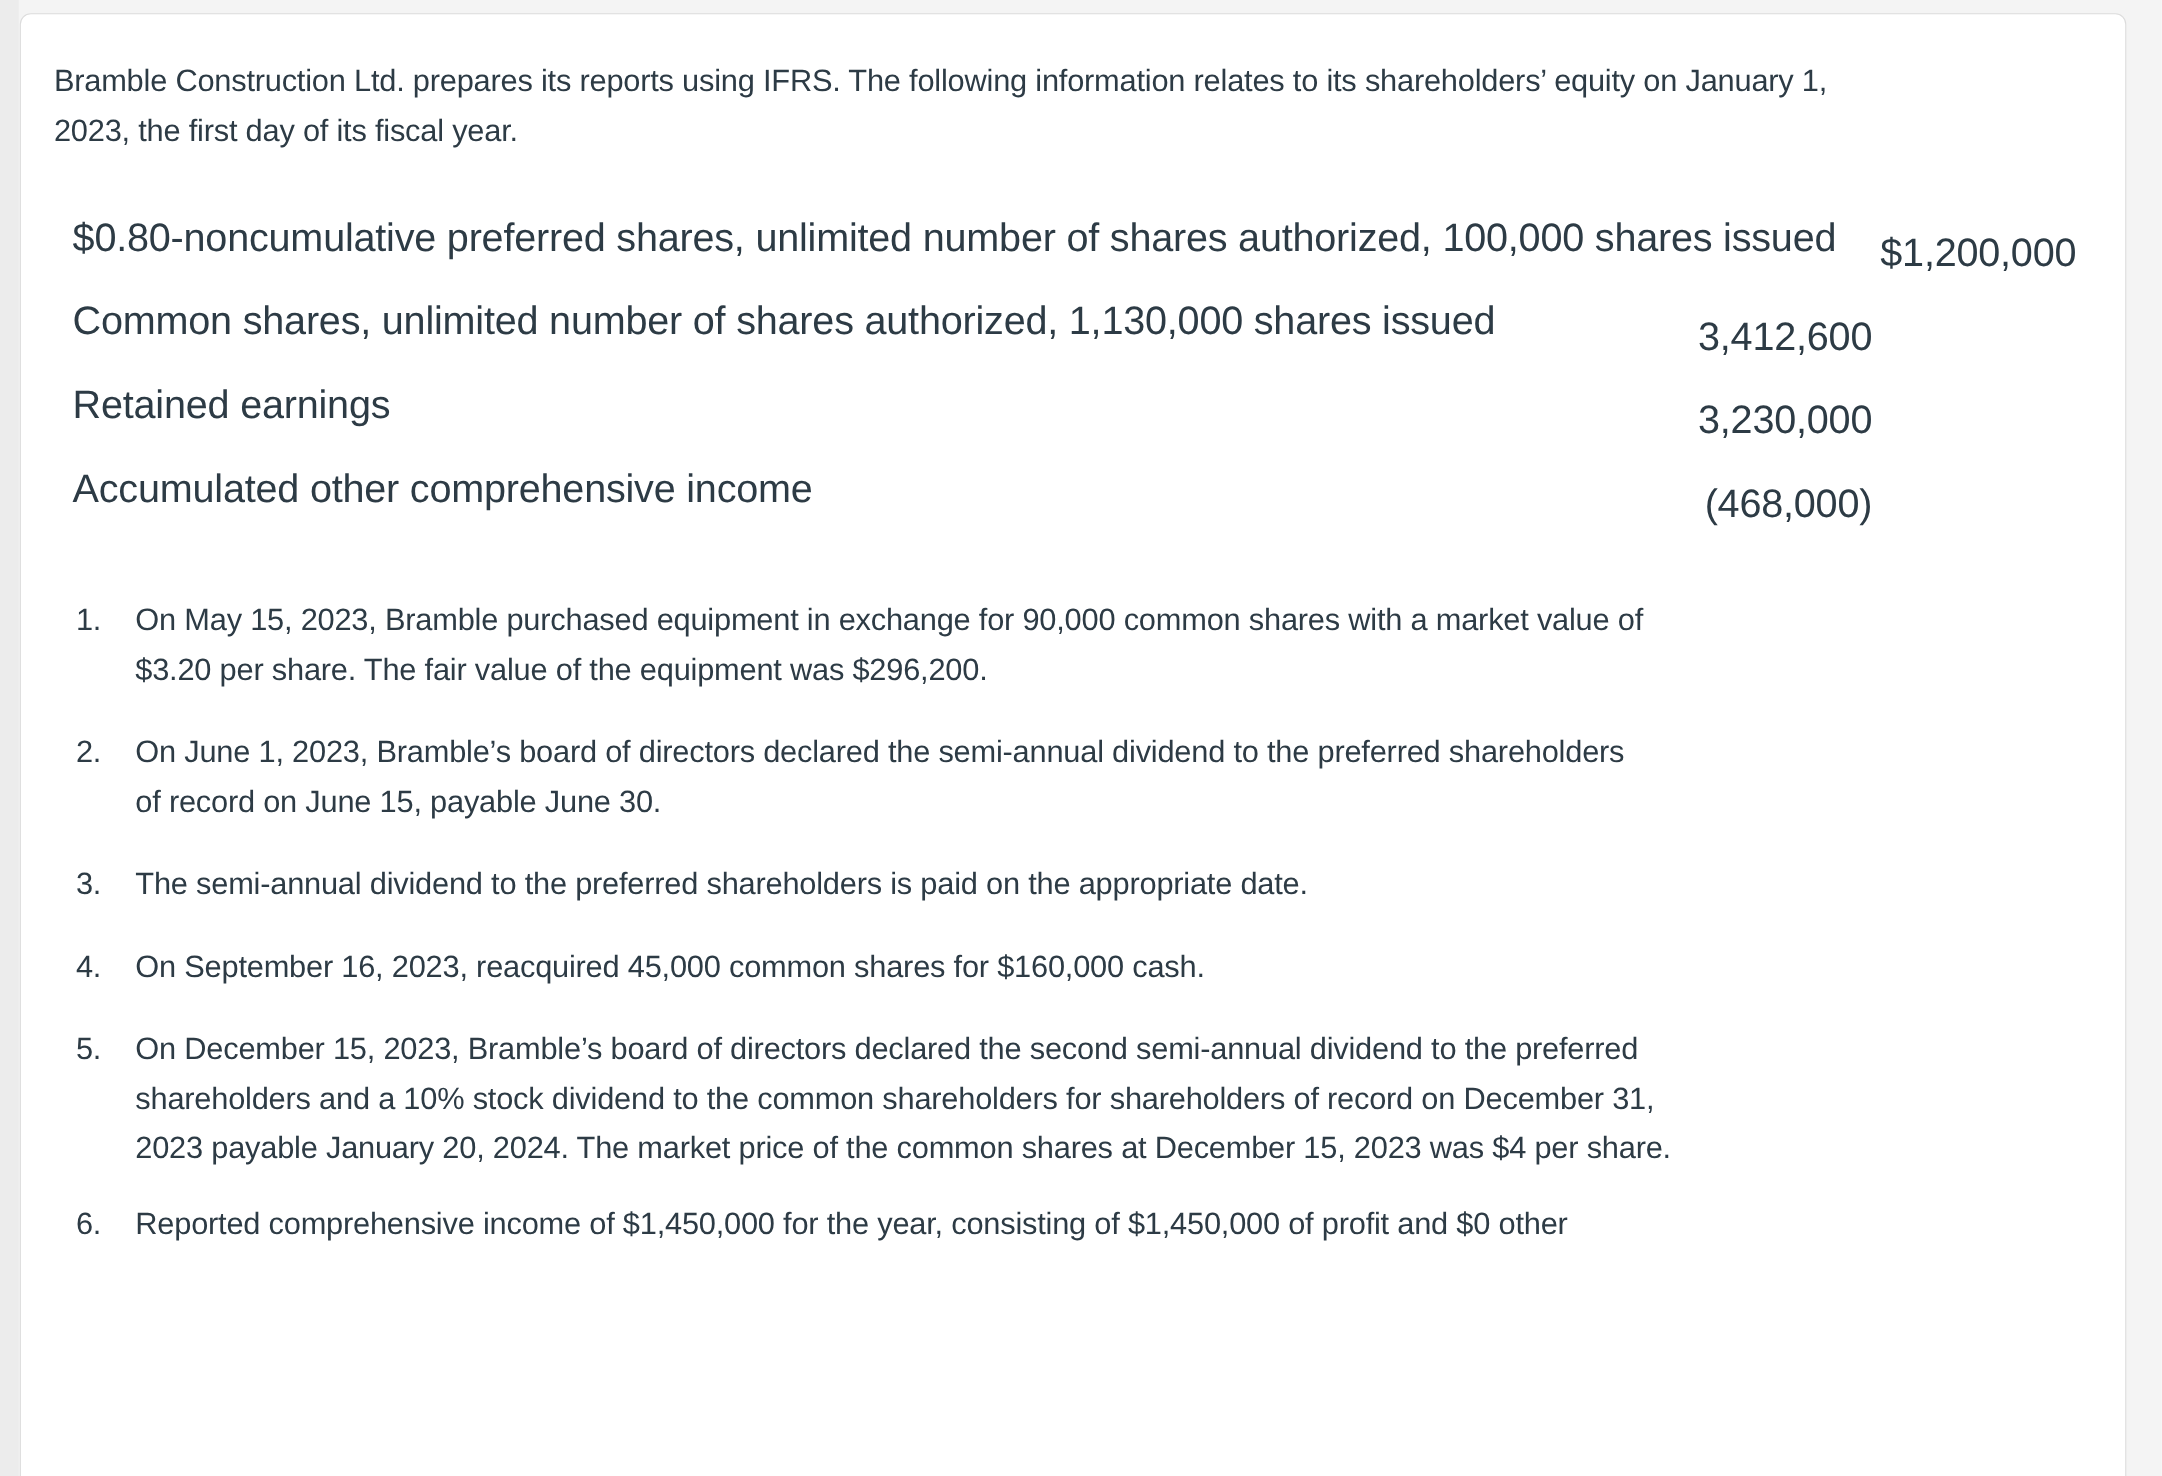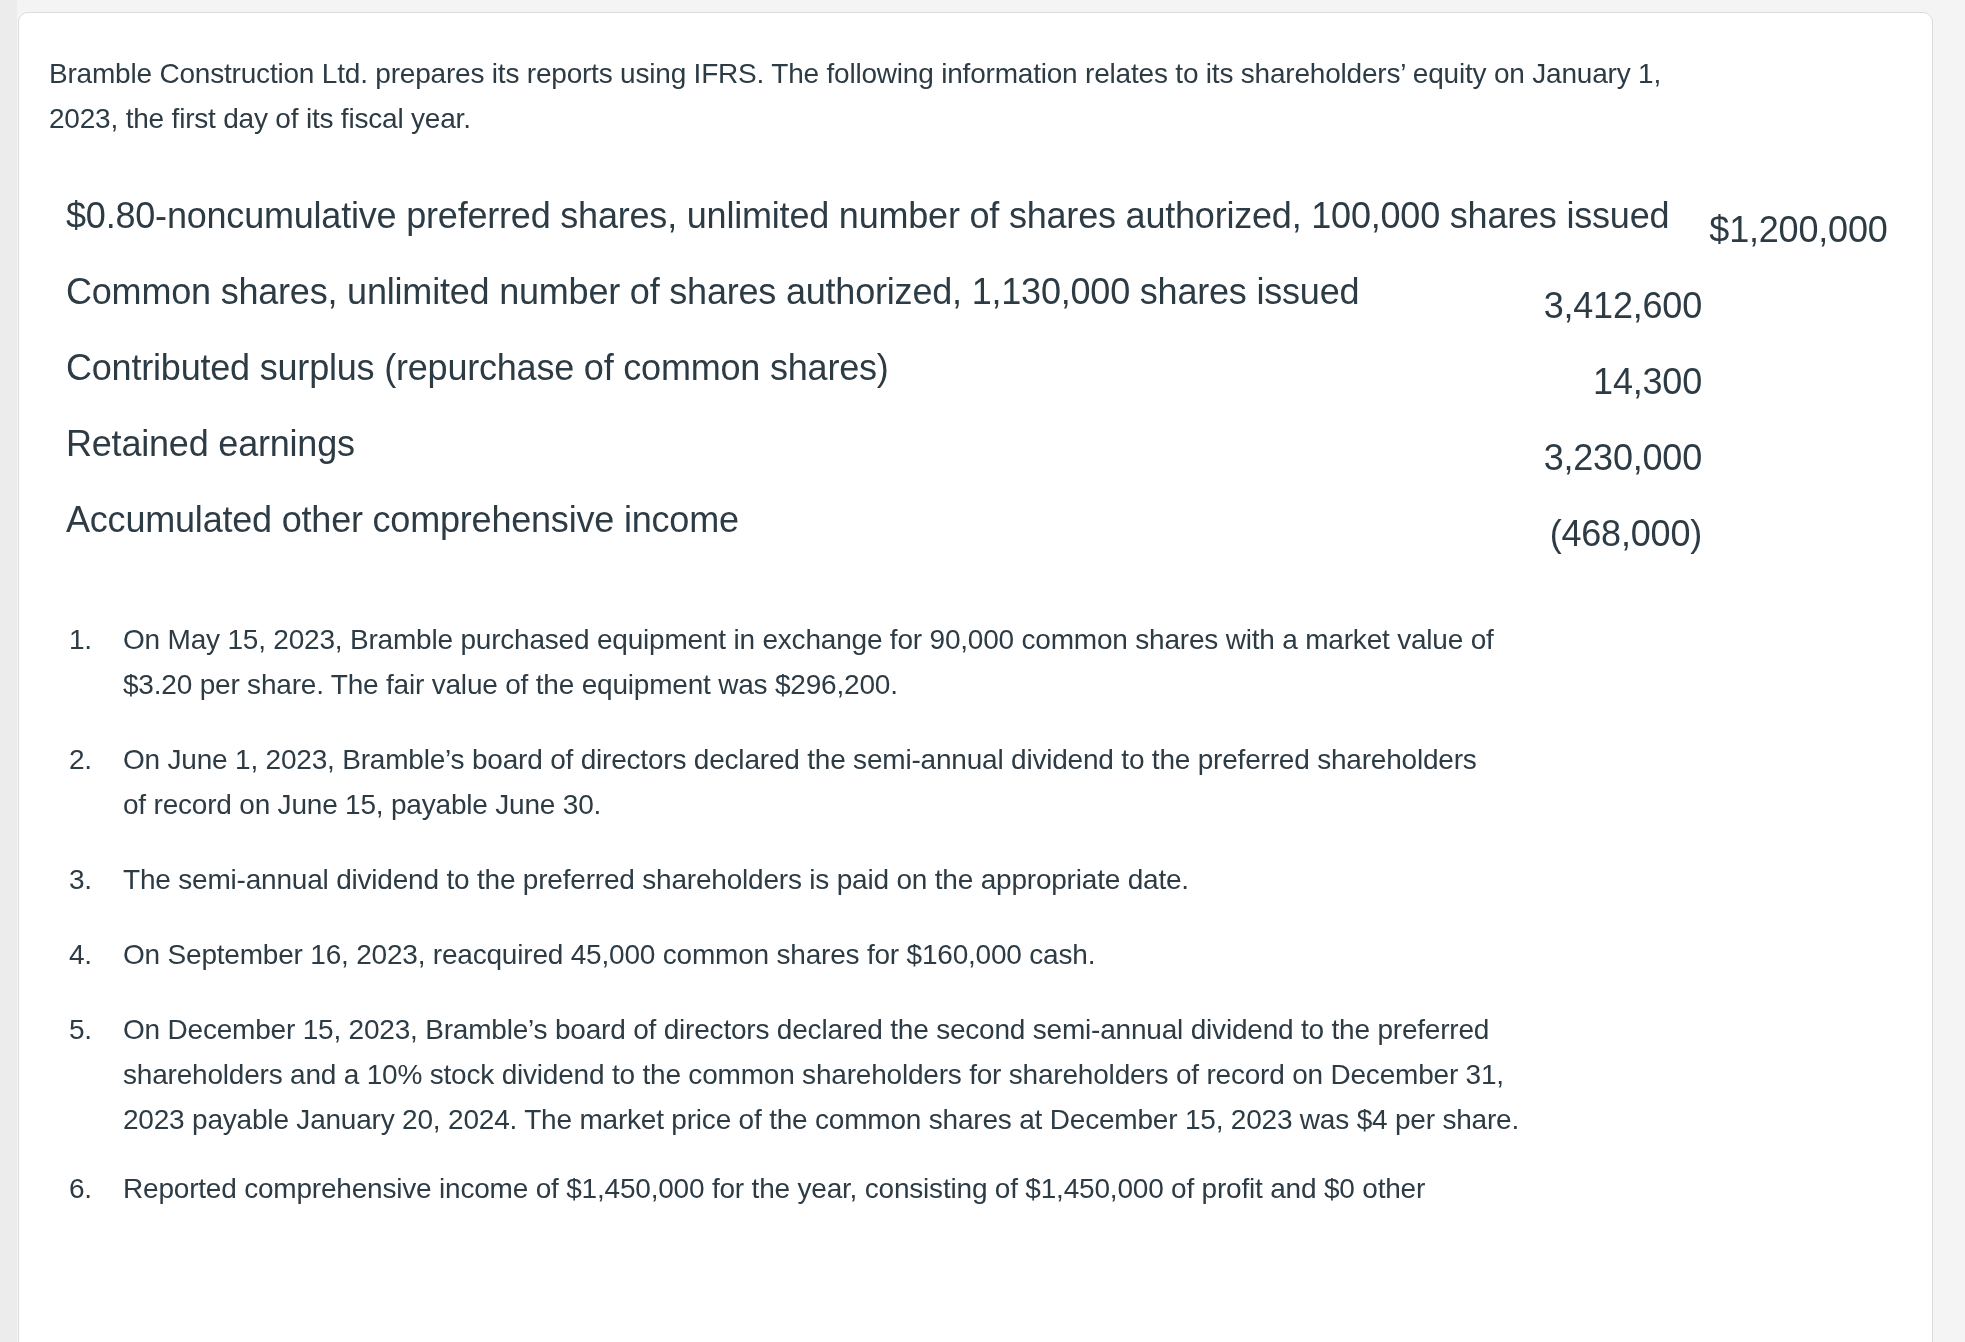--- a/index.html
+++ b/index.html
@@ -88,24 +88,20 @@
     <div class="equity-table">
       <div class="equity-row">
         <span class="equity-label">$0.80-noncumulative preferred shares, unlimited number of shares authorized, 100,000 shares issued</span>
         <span class="equity-amount">$1,200,000</span>
       </div>
       <div class="equity-row">
         <span class="equity-label">Common shares, unlimited number of shares authorized, 1,130,000 shares issued</span>
         <span class="equity-amount">3,412,600</span>
       </div>
       <div class="equity-row">
-        <span class="equity-label">Contributed surplus (repurchase of common shares)</span>
-        <span class="equity-amount">14,300</span>
-      </div>
-      <div class="equity-row">
         <span class="equity-label">Retained earnings</span>
         <span class="equity-amount">3,230,000</span>
       </div>
       <div class="equity-row">
         <span class="equity-label">Accumulated other comprehensive income</span>
         <span class="equity-amount">(468,000)</span>
       </div>
     </div>
 
 

